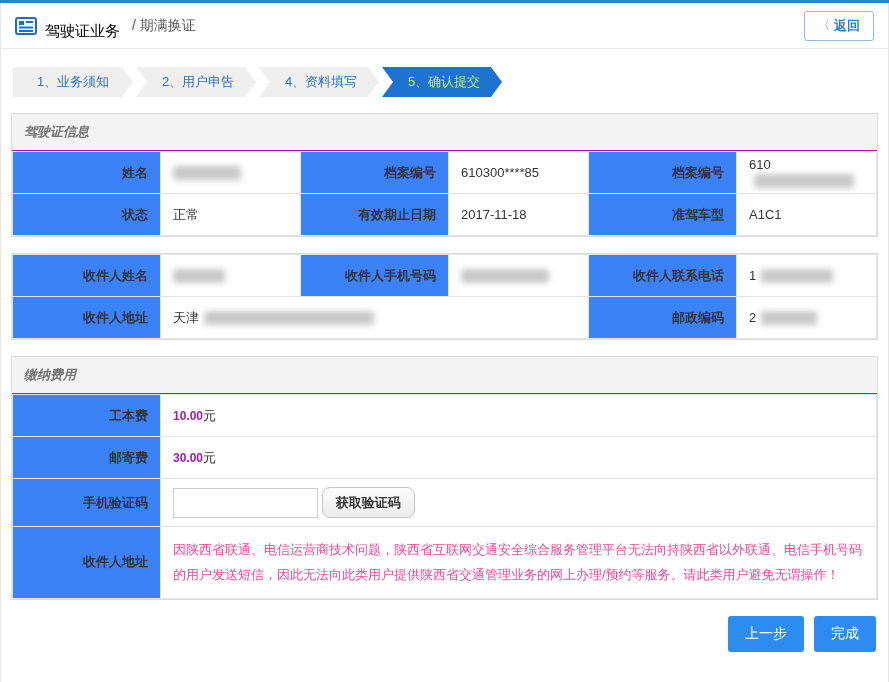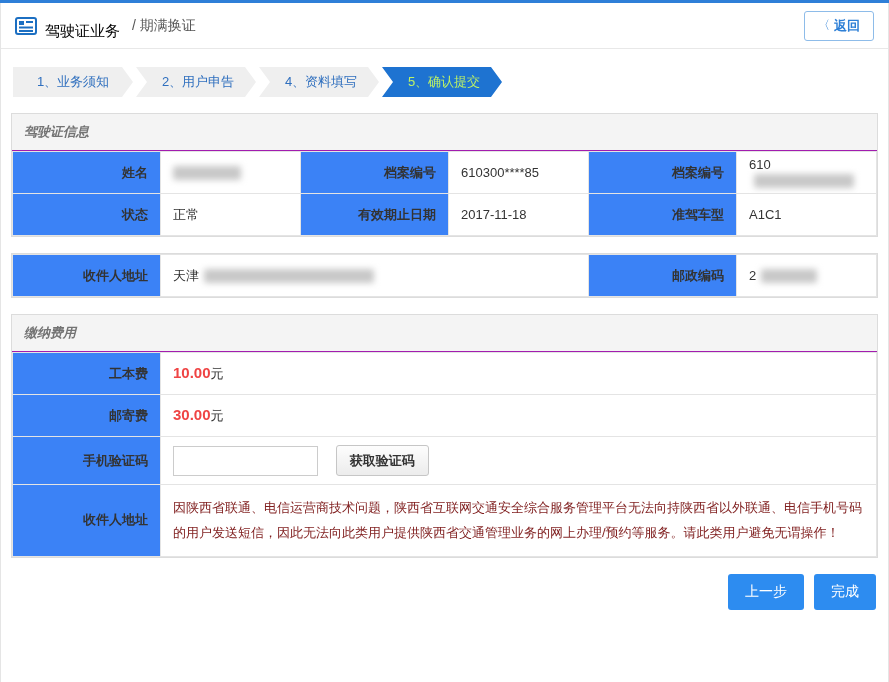--- a/index.html
+++ b/index.html
@@ -42,27 +42,27 @@
   table { width:100%; border-collapse:collapse; font-size:13px; table-layout:fixed; }
   td { border:1px solid #e4e4e4; padding:0 12px; height:42px; overflow:hidden; }
   td.lbl { background:#3b82f6; text-align:right; font-weight:bold; color:#333; }
   td.val { background:#fff; color:#333; }
   col.c-lbl { width:148px; }
 
   .redact { display:inline-block; background:#c8c8c8; height:14px; border-radius:2px; filter:blur(3px); vertical-align:middle; }
   .redact.ml { margin-left:5px; }
 
   
-  .fee-amount { color:#ef4444; font-size:15px; font-weight:bold; }
+  .fee-amount { color:#a21caf; font-size:12px; font-weight:bold; }
   .fee-unit { color:#333; font-size:13px; }
   .code-input { width:145px; height:30px; border:1px solid #ccc; padding:0 8px; font-size:13px; vertical-align:middle; }
-  .code-btn { margin-left:14px; height:31px; padding:0 13px; background:linear-gradient(#fdfdfd,#ececec);
-    border:1px solid #c6c6c6; border-radius:3px; font-size:13px; font-weight:bold; color:#333;
+  .code-btn { margin-left:0; height:31px; padding:0 13px; background:linear-gradient(#fdfdfd,#ececec);
+    border:1px solid #c6c6c6; border-radius:8px; font-size:13px; font-weight:bold; color:#333;
     vertical-align:middle; cursor:pointer; }
-  td.notice { color:#7f1d1d; line-height:1.95; padding:10px 14px 10px 12px; height:auto; }
+  td.notice { color:#ec4899; line-height:1.95; padding:10px 14px 10px 12px; height:auto; }
   td.tall { height:66px; }
 
   
   .footer { display:flex; justify-content:flex-end; gap:10px; margin:10px 12px 16px; }
   .btn-primary { background:#2d8cf0; color:#fff; border:none; border-radius:3px;
     padding:9px 17px; font-size:14px; cursor:pointer; }
 </style>
 </head>
 <body>
 
@@ -128,20 +128,28 @@
     <table>
       <colgroup>
         <col class="c-lbl">
           <col>
           <col class="c-lbl">
           <col>
           <col class="c-lbl">
           <col>
       </colgroup>
       <tbody>
+          <tr>
+        <td class="lbl">收件人姓名</td>
+        <td class="val"><span class="redact" style="width:52px"></span></td>
+        <td class="lbl">收件人手机号码</td>
+        <td class="val"><span class="redact" style="width:88px"></span></td>
+        <td class="lbl">收件人联系电话</td>
+        <td class="val"><span>1</span><span class="redact ml" style="width:72px"></span></td>
+      </tr>
       <tr>
         <td class="lbl">收件人地址</td>
         <td class="val" colspan="3"><span>天津</span><span class="redact ml" style="width:170px"></span></td>
         <td class="lbl">邮政编码</td>
         <td class="val"><span>2</span><span class="redact ml" style="width:56px"></span></td>
       </tr>
     </tbody>
       </table>
   </div>
 

